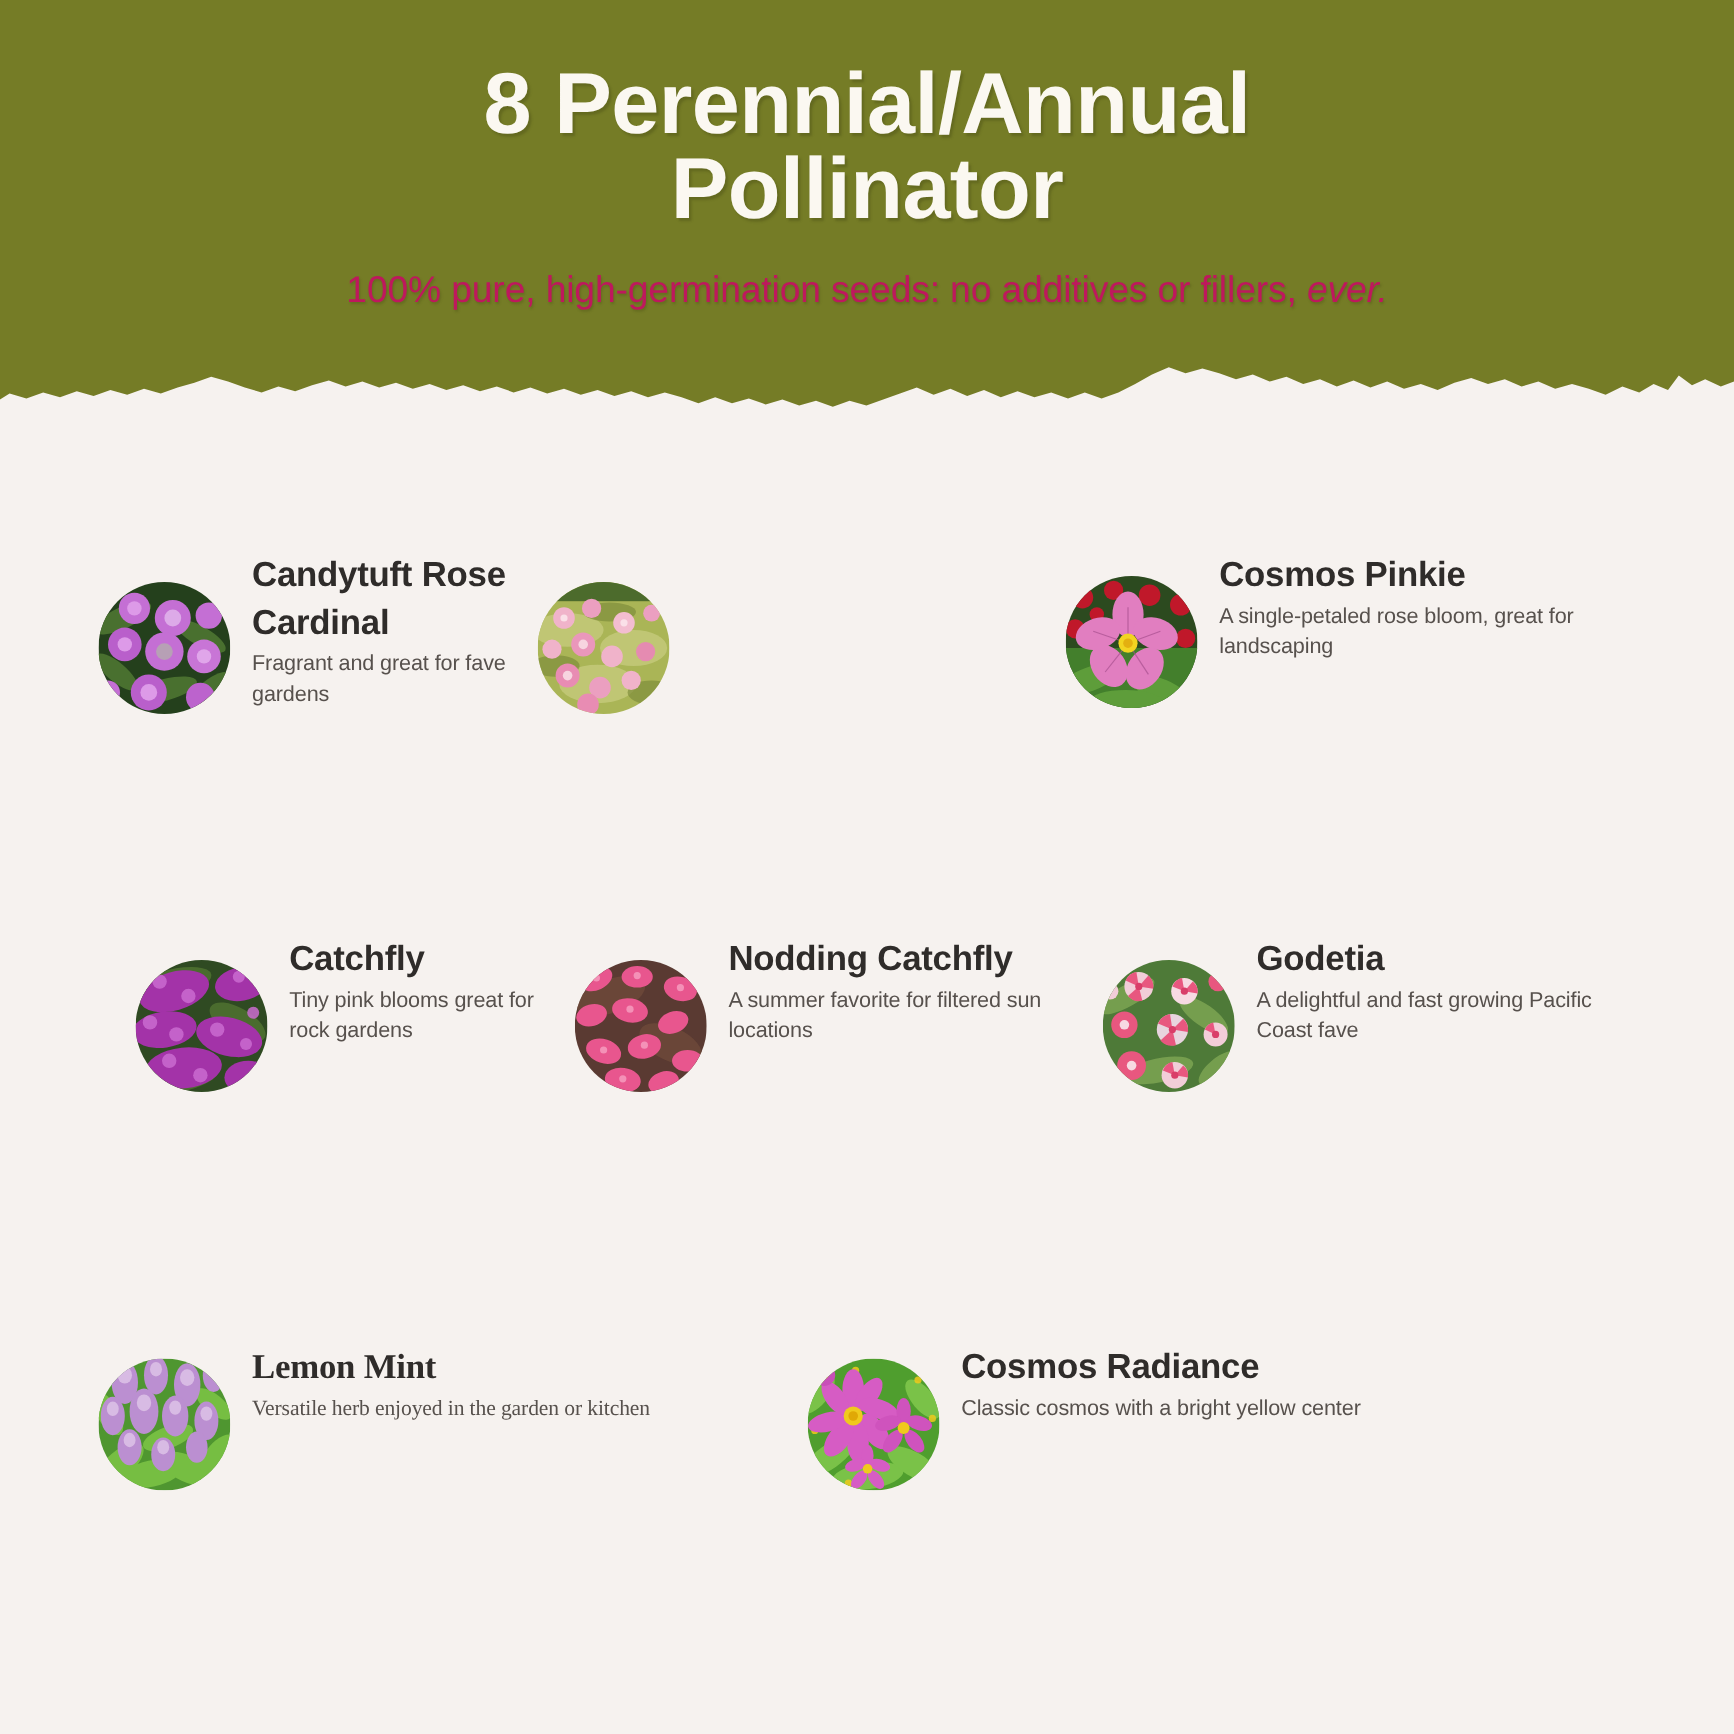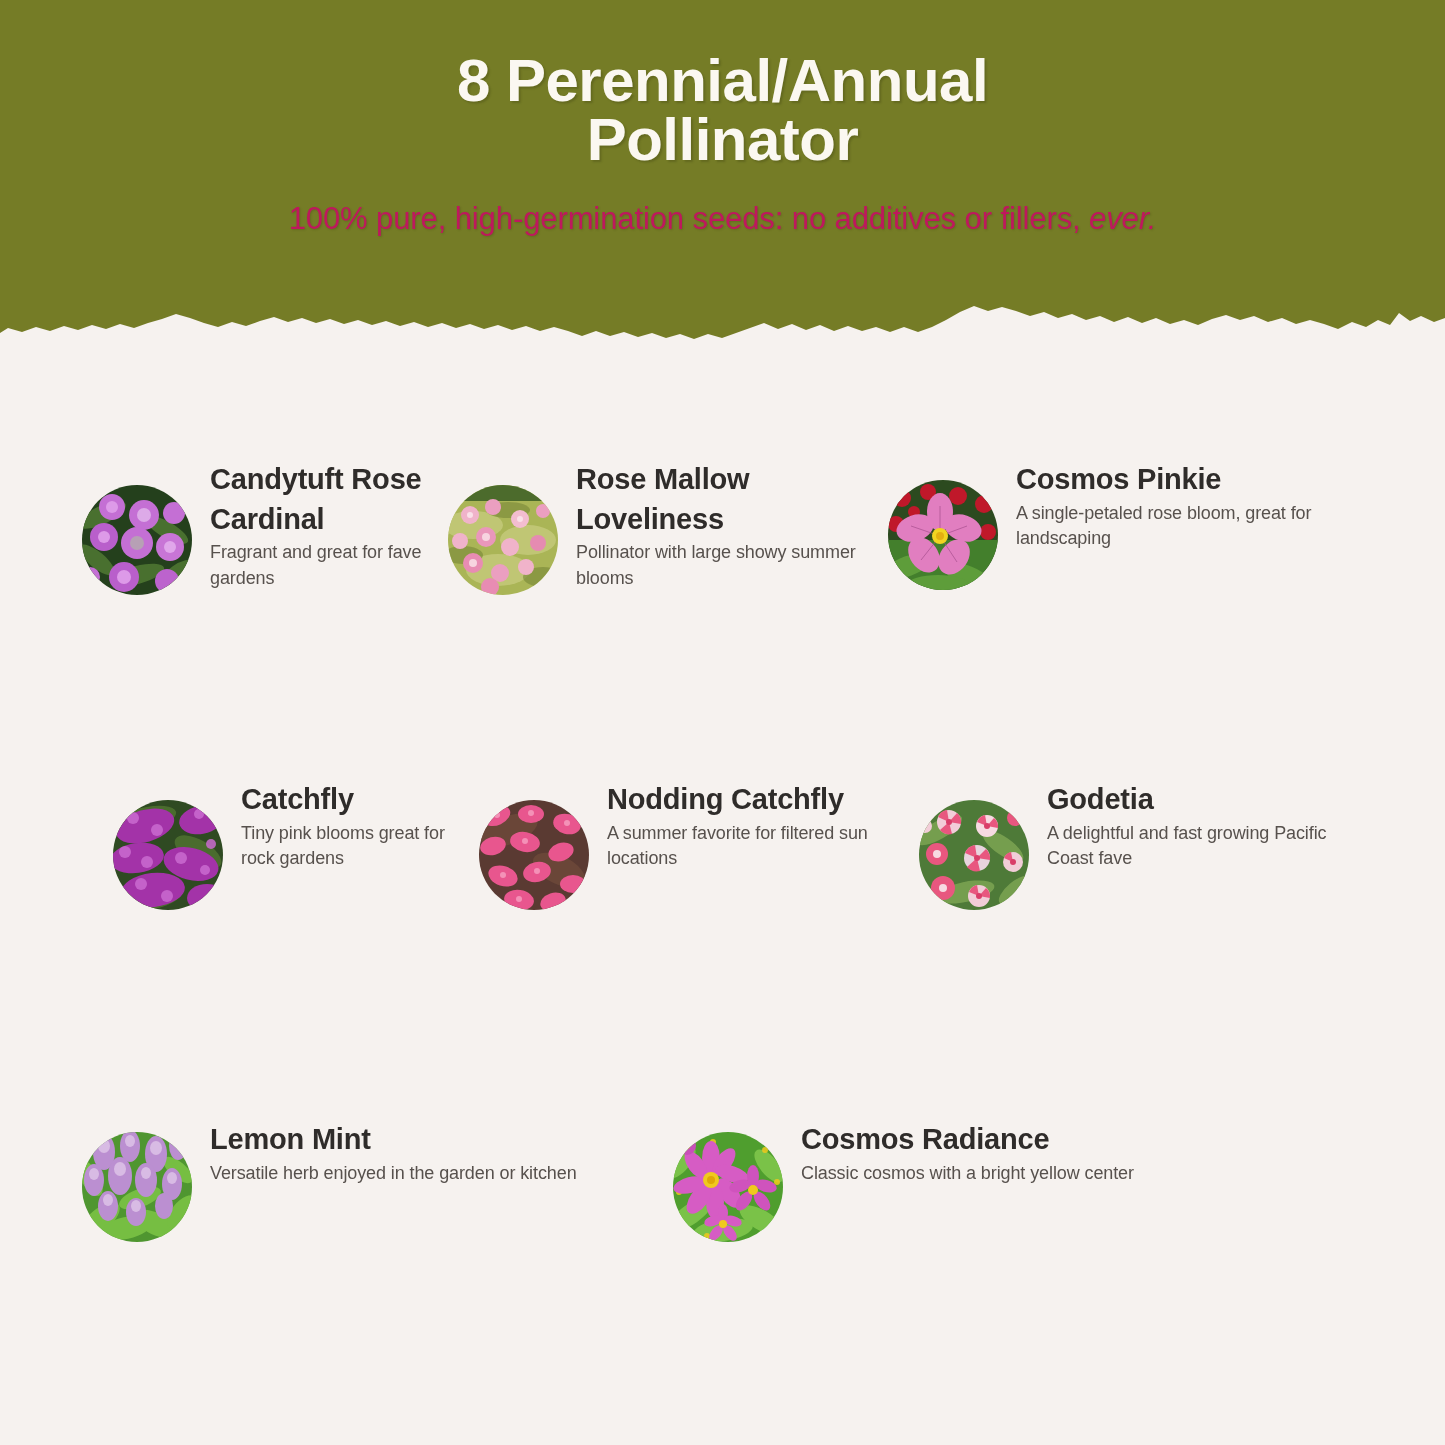--- a/index.html
+++ b/index.html
@@ -38,21 +38,21 @@
     width: 1445px;
     height: 330px;
     display: flex;
     flex-direction: column;
     align-items: center;
     justify-content: flex-start;
     padding-top: 52px;
   }
 
   .banner-title {
-    font-size: 60px;
+    font-size: 72px;
     font-weight: bold;
     line-height: 0.98;
     color: #fbf8f1;
     text-align: center;
     letter-spacing: -0.5px;
     text-shadow: 2px 2px 2px rgba(60,64,18,0.30);
     max-width: 1000px;
   }
   .banner-title .ln { display: block; }
 
@@ -82,21 +82,21 @@
     display: flex;
   }
   .row-1 { top: 120px; }
   .row-2 { top: 440px; padding-left: 31px; }
   .row-3 { top: 780px; }
 
   .col-a { width: 435px; padding-left: 82px; }
   .col-b { width: 435px; padding-left: 13px; }
   .col-c { width: 460px; padding-left: 18px; }
 
-  .col-wide-a { width: 660px; padding-left: 82px; }
+  .col-wide-a { width: 660px; padding-left: 82px; font-family: Liberation Serif, serif; }
   .col-wide-b { width: 660px; padding-left: 13px; }
 
   .item {
     display: flex;
     align-items: flex-start;
     gap: 0;
   }
 
   .thumb {
     width: 110px;
@@ -224,24 +224,20 @@
               <circle cx="90" cy="58" r="8" fill="#e58bb1"></circle>
               <circle cx="25" cy="78" r="10" fill="#e88cb3"></circle>
                 <circle cx="25" cy="78" r="4" fill="#f7d4e0"></circle>
               <circle cx="52" cy="88" r="9" fill="#eb9fc0"></circle>
               <circle cx="78" cy="82" r="8" fill="#f0b3ca"></circle>
               <circle cx="42" cy="102" r="9" fill="#e88cb3"></circle>
               <circle cx="8" cy="98" r="7" fill="#eb9fc0"></circle>
             </g>
           </svg>
         </div>
-        <div class="item-text">
-          <div class="item-title">Rose Mallow Loveliness</div>
-          <div class="item-desc">Pollinator with large showy summer blooms</div>
-        </div>
       </div>
     </div>
     <div class="col-c">
       <div class="item align-1line">
         <div class="thumb">
           <svg viewBox="0 0 110 110" xmlns="http://www.w3.org/2000/svg">
             <rect width="110" height="110" fill="#2c4a1f"></rect>
             <rect y="60" width="110" height="50" fill="#437f2c"></rect>
             <g fill="#63a33e" opacity="0.85">
               <ellipse cx="20" cy="86" rx="26" ry="10" transform="rotate(-20 20 86)"></ellipse>

